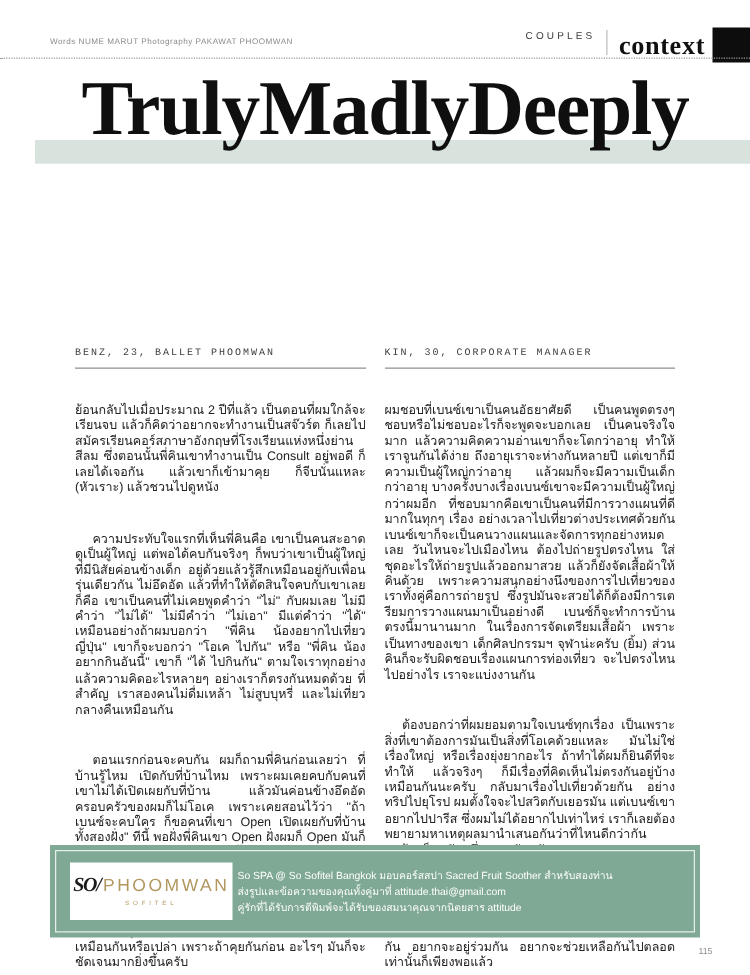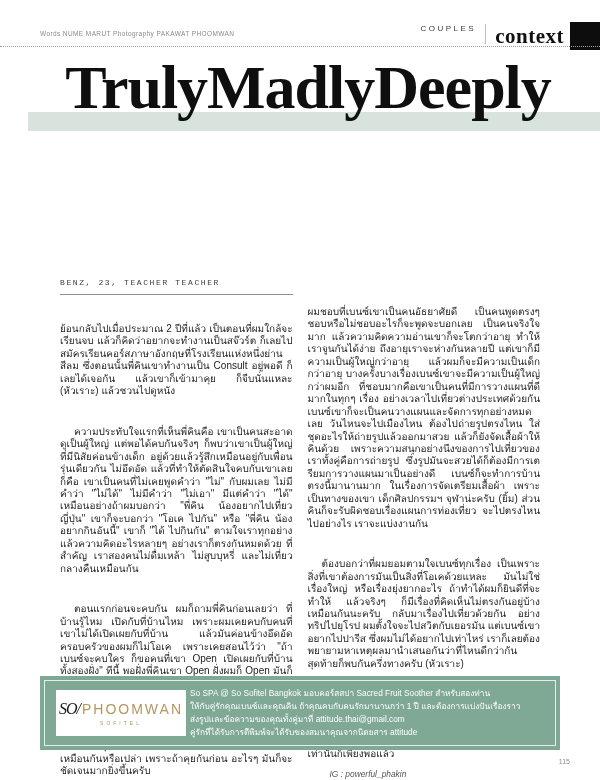--- a/index.html
+++ b/index.html
@@ -47,21 +47,21 @@
   .promo { position:absolute; top:676px; left:40px; right:40px; height:74px;
            background:#7fa895; padding:4px; }
   .promo-inner { width:100%; height:100%;
                  border:1px solid rgba(255,255,255,.8);
                  display:flex; align-items:center; }
   .logo-box { background:#ffffff; width:130px; height:46px; margin-left:11px;
               flex:0 0 auto; display:flex; flex-direction:column;
               align-items:center; justify-content:center; }
   .logo-line { display:flex; align-items:baseline; }
   .logo-so { font-family:"Liberation Serif", serif; font-style:italic;
-             font-weight:normal; font-size:16px; color:#1a1a1a;
+             font-weight:bold; font-size:16px; color:#1a1a1a;
              letter-spacing:-1px; margin-right:2px; }
   .logo-city { font-size:14px; font-weight:300; letter-spacing:2px;
                color:#b2975f; }
   .logo-brand { font-size:5px; letter-spacing:3px; color:#b2975f;
                 margin-top:2px; }
   .promo-text { margin-left:4px; margin-right:8px; color:#ffffff;
                 font-size:8.3px; line-height:13px; }
 
   
   .page-number { position:absolute; right:30px; bottom:15px; font-size:7px;
@@ -78,47 +78,47 @@
 </div>
 <div class="corner-block"></div>
 <div class="dotted-rule"></div>
 
 <div class="title-band"></div>
 <h1 class="page-title">TrulyMadlyDeeply</h1>
 
 <div class="columns">
 
   <div class="column">
-    <div class="col-heading">BENZ, 23, TEACHER TEACHER</div>
+    <div class="col-heading">BENZ, 23, BALLET PHOOMWAN</div>
     <p>ย้อนกลับไปเมื่อประมาณ 2 ปีที่แล้ว เป็นตอนที่ผมใกล้จะเรียนจบ แล้วก็คิดว่าอยากจะทำงานเป็นสจ๊วร์ต ก็เลยไปสมัครเรียนคอร์สภาษาอังกฤษที่โรงเรียนแห่งหนึ่งย่านสีลม ซึ่งตอนนั้นพี่คินเขาทำงานเป็น Consult อยู่พอดี ก็เลยได้เจอกัน แล้วเขาก็เข้ามาคุย ก็จีบนั่นแหละ (หัวเราะ) แล้วชวนไปดูหนัง</p>
     <p class="indent">ความประทับใจแรกที่เห็นพี่คินคือ เขาเป็นคนสะอาด ดูเป็นผู้ใหญ่ แต่พอได้คบกันจริงๆ ก็พบว่าเขาเป็นผู้ใหญ่ที่มีนิสัยค่อนข้างเด็ก อยู่ด้วยแล้วรู้สึกเหมือนอยู่กับเพื่อนรุ่นเดียวกัน ไม่อึดอัด แล้วที่ทำให้ตัดสินใจคบกับเขาเลยก็คือ เขาเป็นคนที่ไม่เคยพูดคำว่า "ไม่" กับผมเลย ไม่มีคำว่า "ไม่ได้" ไม่มีคำว่า "ไม่เอา" มีแต่คำว่า "ได้" เหมือนอย่างถ้าผมบอกว่า "พี่คิน น้องอยากไปเที่ยวญี่ปุ่น" เขาก็จะบอกว่า "โอเค ไปกัน" หรือ "พี่คิน น้องอยากกินอันนี้" เขาก็ "ได้ ไปกินกัน" ตามใจเราทุกอย่าง แล้วความคิดอะไรหลายๆ อย่างเราก็ตรงกันหมดด้วย ที่สำคัญ เราสองคนไม่ดื่มเหล้า ไม่สูบบุหรี่ และไม่เที่ยวกลางคืนเหมือนกัน</p>
     <p class="indent">ตอนแรกก่อนจะคบกัน ผมก็ถามพี่คินก่อนเลยว่า ที่บ้านรู้ไหม เปิดกับที่บ้านไหม เพราะผมเคยคบกับคนที่เขาไม่ได้เปิดเผยกับที่บ้าน แล้วมันค่อนข้างอึดอัด ครอบครัวของผมก็ไม่โอเค เพราะเคยสอนไว้ว่า "ถ้าเบนซ์จะคบใคร ก็ขอคนที่เขา Open เปิดเผยกับที่บ้านทั้งสองฝั่ง" ทีนี้ พอฝั่งพี่คินเขา Open ฝั่งผมก็ Open มันก็เลยง่ายไปหมด โชคดีด้วยที่พื้นฐานครอบครัวของเราสองคนก็คล้ายกัน มีความสุข มีความอบอุ่น และเปิดรับทุกอย่าง มันก็เลยทำให้เรามองเห็นภาพว่าเราก็สามารถสร้างครอบครัวของตัวเองได้ด้วยเช่นกัน ผมว่าที่หลายๆ คู่มีปัญหาในความสัมพันธ์มันเป็นเพราะเขาไม่ได้คุยกันก่อนว่า จุดประสงค์ตรงกันไหม เป้าหมายที่จะเดินไปเหมือนกันหรือเปล่า เพราะถ้าคุยกันก่อน อะไรๆ มันก็จะชัดเจนมากยิ่งขึ้นครับ</p>
     <div class="ig-line">IG : benzblairballet</div>
   </div>
 
   <div class="column">
+    <div class="col-heading">KIN, 30, CORPORATE MANAGER</div>
     <p>ผมชอบที่เบนซ์เขาเป็นคนอัธยาศัยดี เป็นคนพูดตรงๆ ชอบหรือไม่ชอบอะไรก็จะพูดจะบอกเลย เป็นคนจริงใจมาก แล้วความคิดความอ่านเขาก็จะโตกว่าอายุ ทำให้เราจูนกันได้ง่าย ถึงอายุเราจะห่างกันหลายปี แต่เขาก็มีความเป็นผู้ใหญ่กว่าอายุ แล้วผมก็จะมีความเป็นเด็กกว่าอายุ บางครั้งบางเรื่องเบนซ์เขาจะมีความเป็นผู้ใหญ่กว่าผมอีก ที่ชอบมากคือเขาเป็นคนที่มีการวางแผนที่ดีมากในทุกๆ เรื่อง อย่างเวลาไปเที่ยวต่างประเทศด้วยกัน เบนซ์เขาก็จะเป็นคนวางแผนและจัดการทุกอย่างหมดเลย วันไหนจะไปเมืองไหน ต้องไปถ่ายรูปตรงไหน ใส่ชุดอะไรให้ถ่ายรูปแล้วออกมาสวย แล้วก็ยังจัดเสื้อผ้าให้คินด้วย เพราะความสนุกอย่างนึงของการไปเที่ยวของเราทั้งคู่คือการถ่ายรูป ซึ่งรูปมันจะสวยได้ก็ต้องมีการเตรียมการวางแผนมาเป็นอย่างดี เบนซ์ก็จะทำการบ้านตรงนี้มานานมาก ในเรื่องการจัดเตรียมเสื้อผ้า เพราะเป็นทางของเขา เด็กศิลปกรรมฯ จุฬาน่ะครับ (ยิ้ม) ส่วนคินก็จะรับผิดชอบเรื่องแผนการท่องเที่ยว จะไปตรงไหน ไปอย่างไร เราจะแบ่งงานกัน</p>
     <p class="indent">ต้องบอกว่าที่ผมยอมตามใจเบนซ์ทุกเรื่อง เป็นเพราะสิ่งที่เขาต้องการมันเป็นสิ่งที่โอเคด้วยแหละ มันไม่ใช่เรื่องใหญ่ หรือเรื่องยุ่งยากอะไร ถ้าทำได้ผมก็ยินดีที่จะทำให้ แล้วจริงๆ ก็มีเรื่องที่คิดเห็นไม่ตรงกันอยู่บ้างเหมือนกันนะครับ กลับมาเรื่องไปเที่ยวด้วยกัน อย่างทริปไปยุโรป ผมตั้งใจจะไปสวิตกับเยอรมัน แต่เบนซ์เขาอยากไปปารีส ซึ่งผมไม่ได้อยากไปเท่าไหร่ เราก็เลยต้องพยายามหาเหตุผลมานำเสนอกันว่าที่ไหนดีกว่ากัน สุดท้ายก็พบกันครึ่งทางครับ (หัวเราะ)</p>
     <p class="indent">จริงๆ แล้วไม่ว่าจะเป็นผู้หญิง ผู้ชาย เกย์ หรือเลสเบี้ยน การจะคบกันหรือสร้างครอบครัวร่วมกันนั้น ไม่จำเป็นต้องแบ่งแยกเพศหรอกครับ แค่คนสองคนนั้นมีความรักกัน อยากจะอยู่ร่วมกัน อยากจะช่วยเหลือกันไปตลอด เท่านั้นก็เพียงพอแล้ว</p>
     <div class="ig-line">IG : powerful_phakin</div>
   </div>
 
 </div>
 
 <div class="promo">
   <div class="promo-inner">
     <div class="logo-box">
       <div class="logo-line">
         <span class="logo-so">SO/</span>
         <span class="logo-city">PHOOMWAN</span>
       </div>
       <div class="logo-brand">SOFITEL</div>
     </div>
     <div class="promo-text">
       <div>So SPA @ So Sofitel Bangkok มอบคอร์สสปา Sacred Fruit Soother สำหรับสองท่าน</div>
-      <div>ให้กับคู่รักคุณเบนซ์และคุณคิน ถ้าคุณคบกับคนรักมานานกว่า 1 ปี และต้องการแบ่งปันเรื่องราว</div>
       <div>ส่งรูปและข้อความของคุณทั้งคู่มาที่ attitude.thai@gmail.com</div>
       <div>คู่รักที่ได้รับการตีพิมพ์จะได้รับของสมนาคุณจากนิตยสาร attitude</div>
     </div>
   </div>
 </div>
 
 <div class="page-number">115</div>
 
 </body></html>

